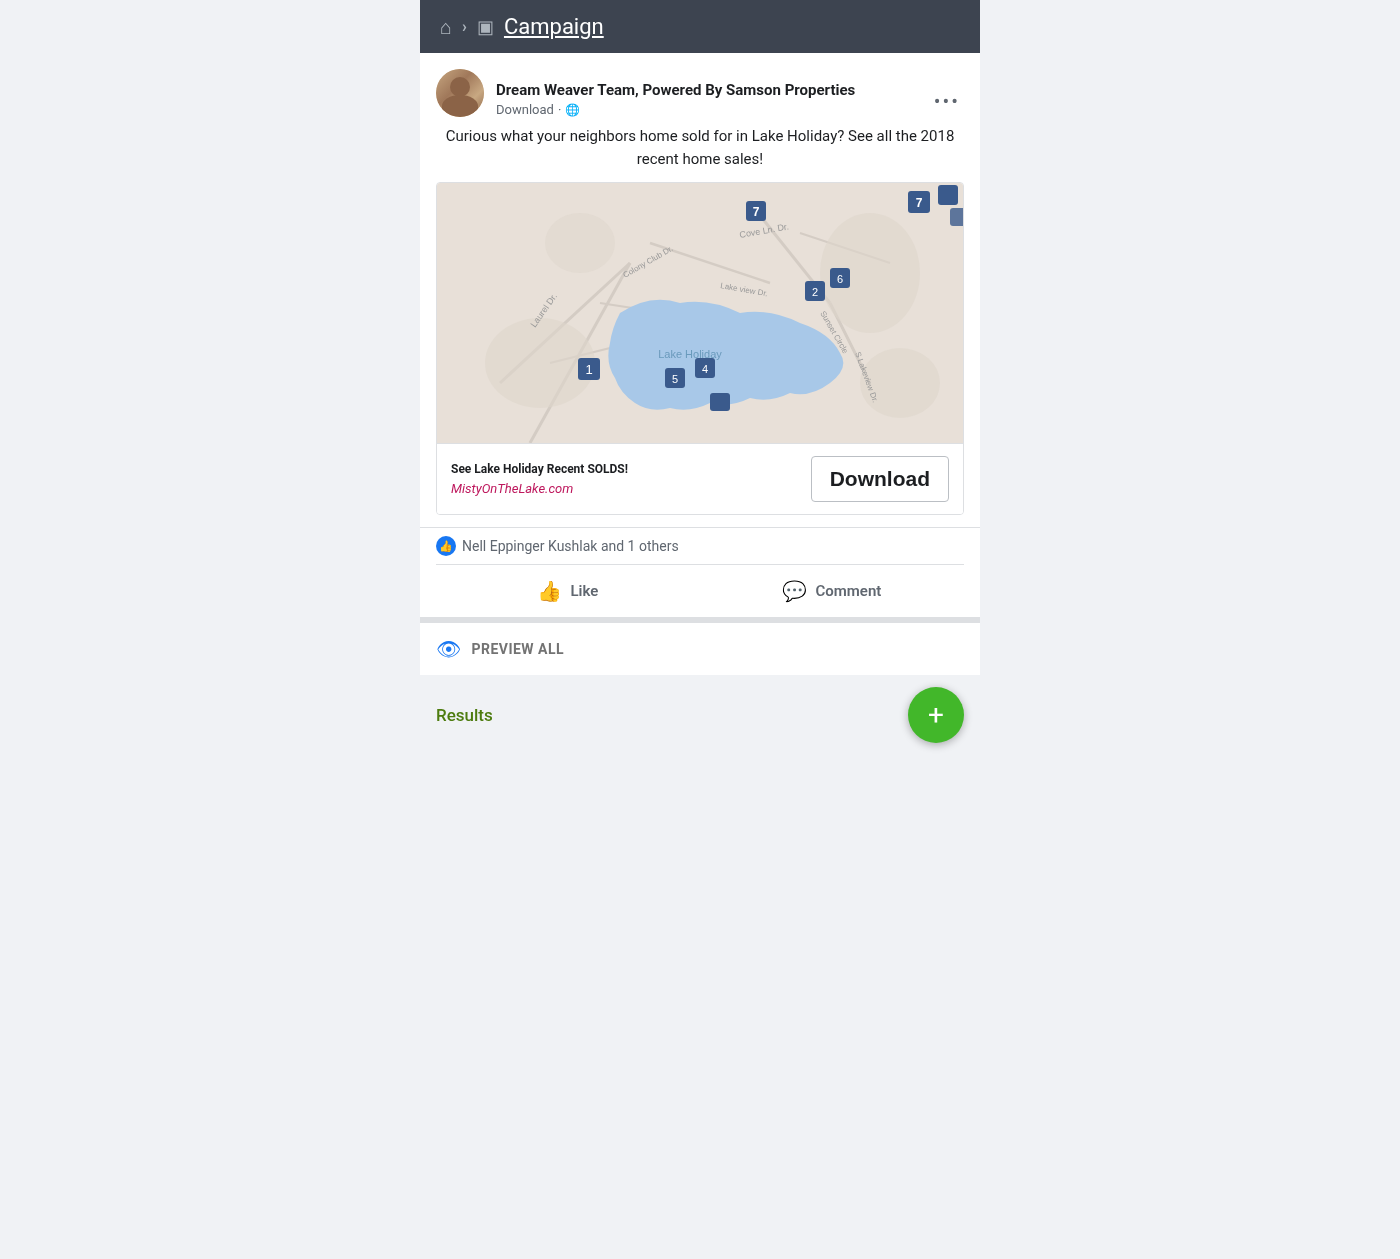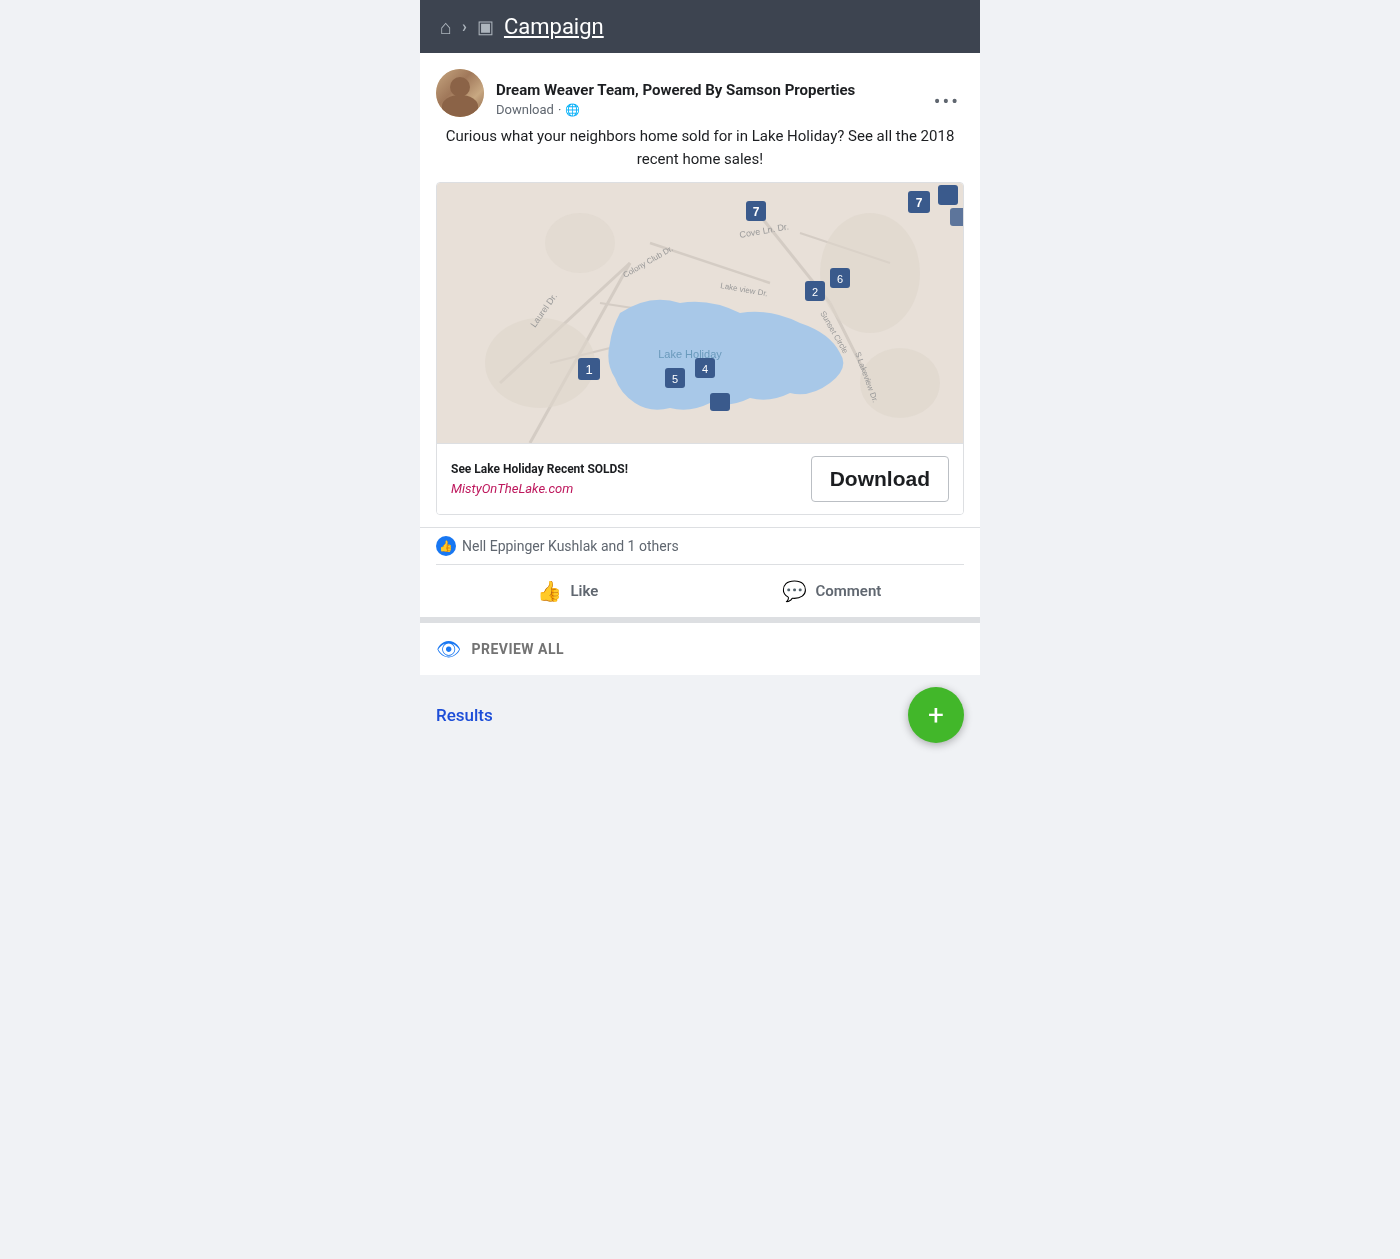--- a/index.html
+++ b/index.html
@@ -279,21 +279,21 @@
       background: #f0f2f5;
       padding: 20px 16px;
       display: flex;
       align-items: center;
       justify-content: space-between;
       position: relative;
       min-height: 80px;
     }
     .results-text {
       font-size: 17px;
-      color: #1d4ed8;
+      color: #4d7c0f;
       font-weight: 500;
     }
     .fab-btn {
       width: 56px;
       height: 56px;
       background: #42b72a;
       border-radius: 50%;
       display: flex;
       align-items: center;
       justify-content: center;

